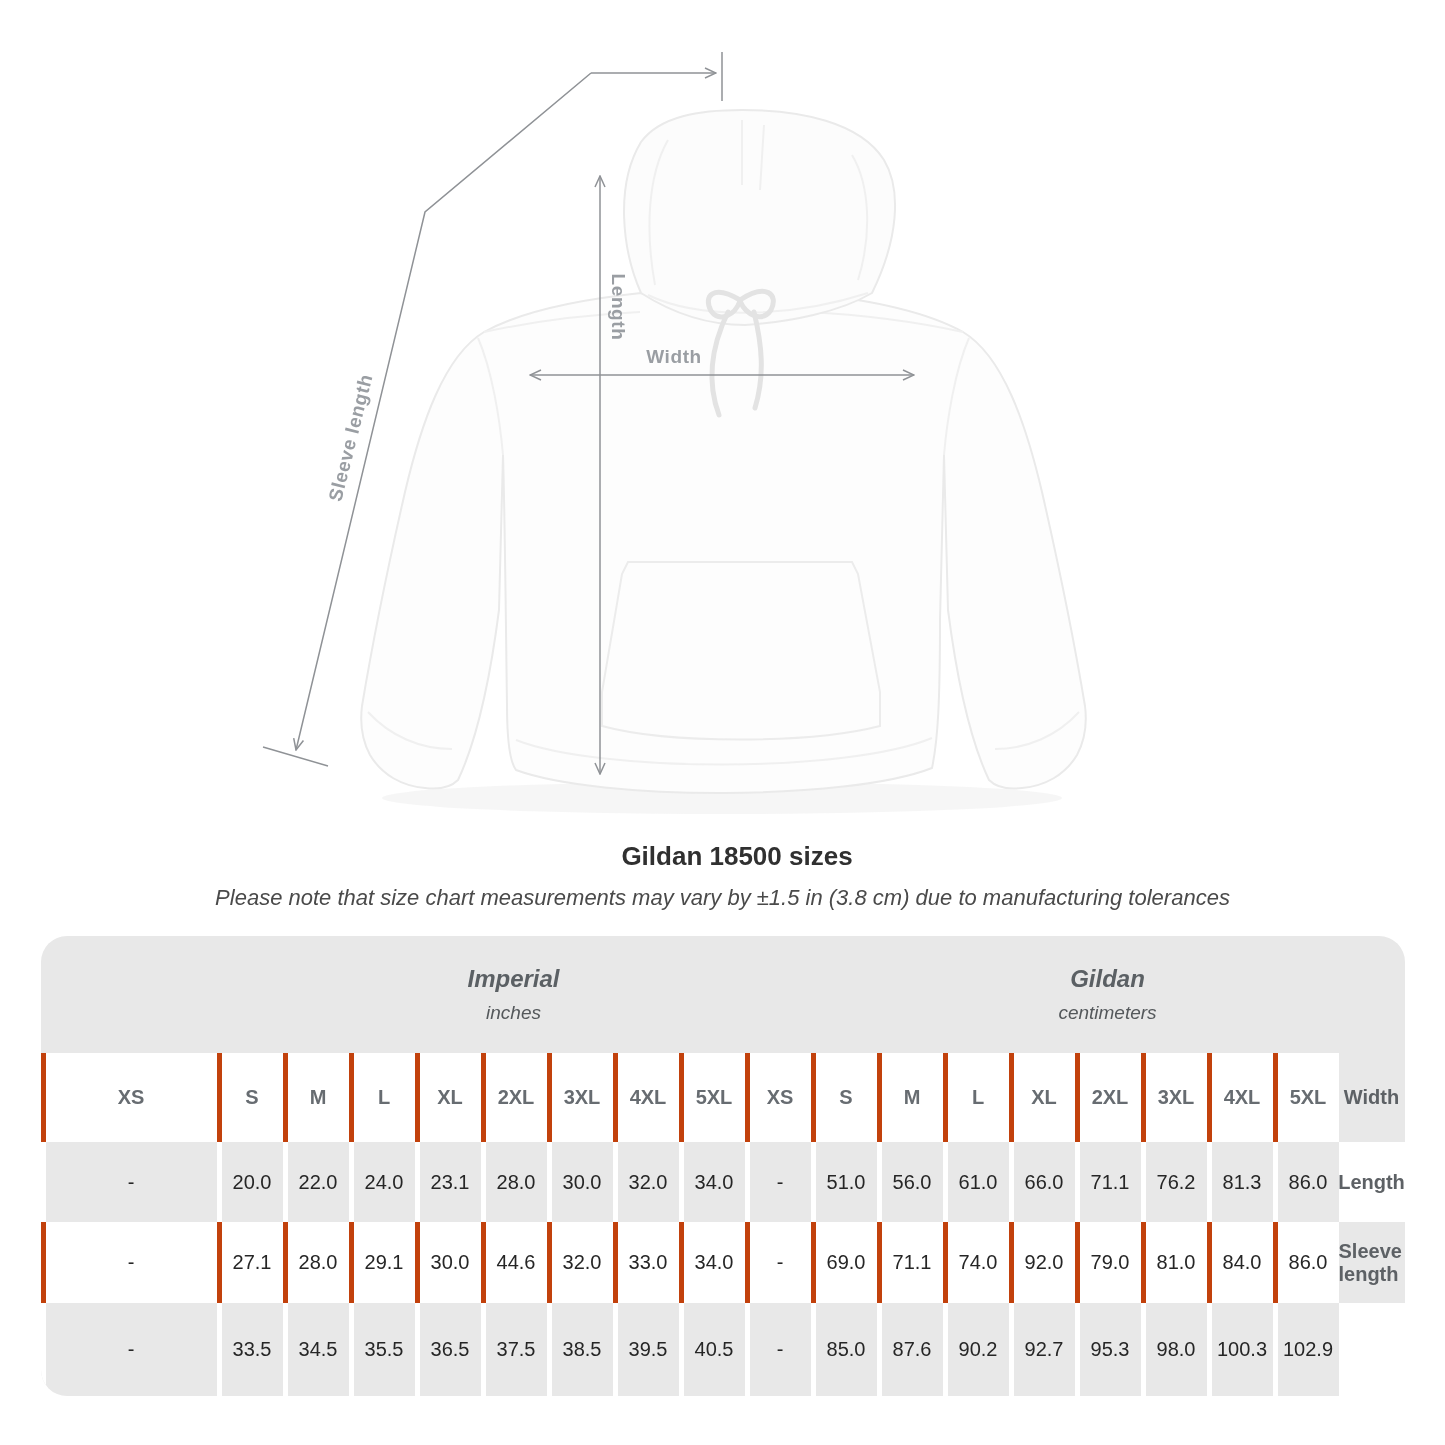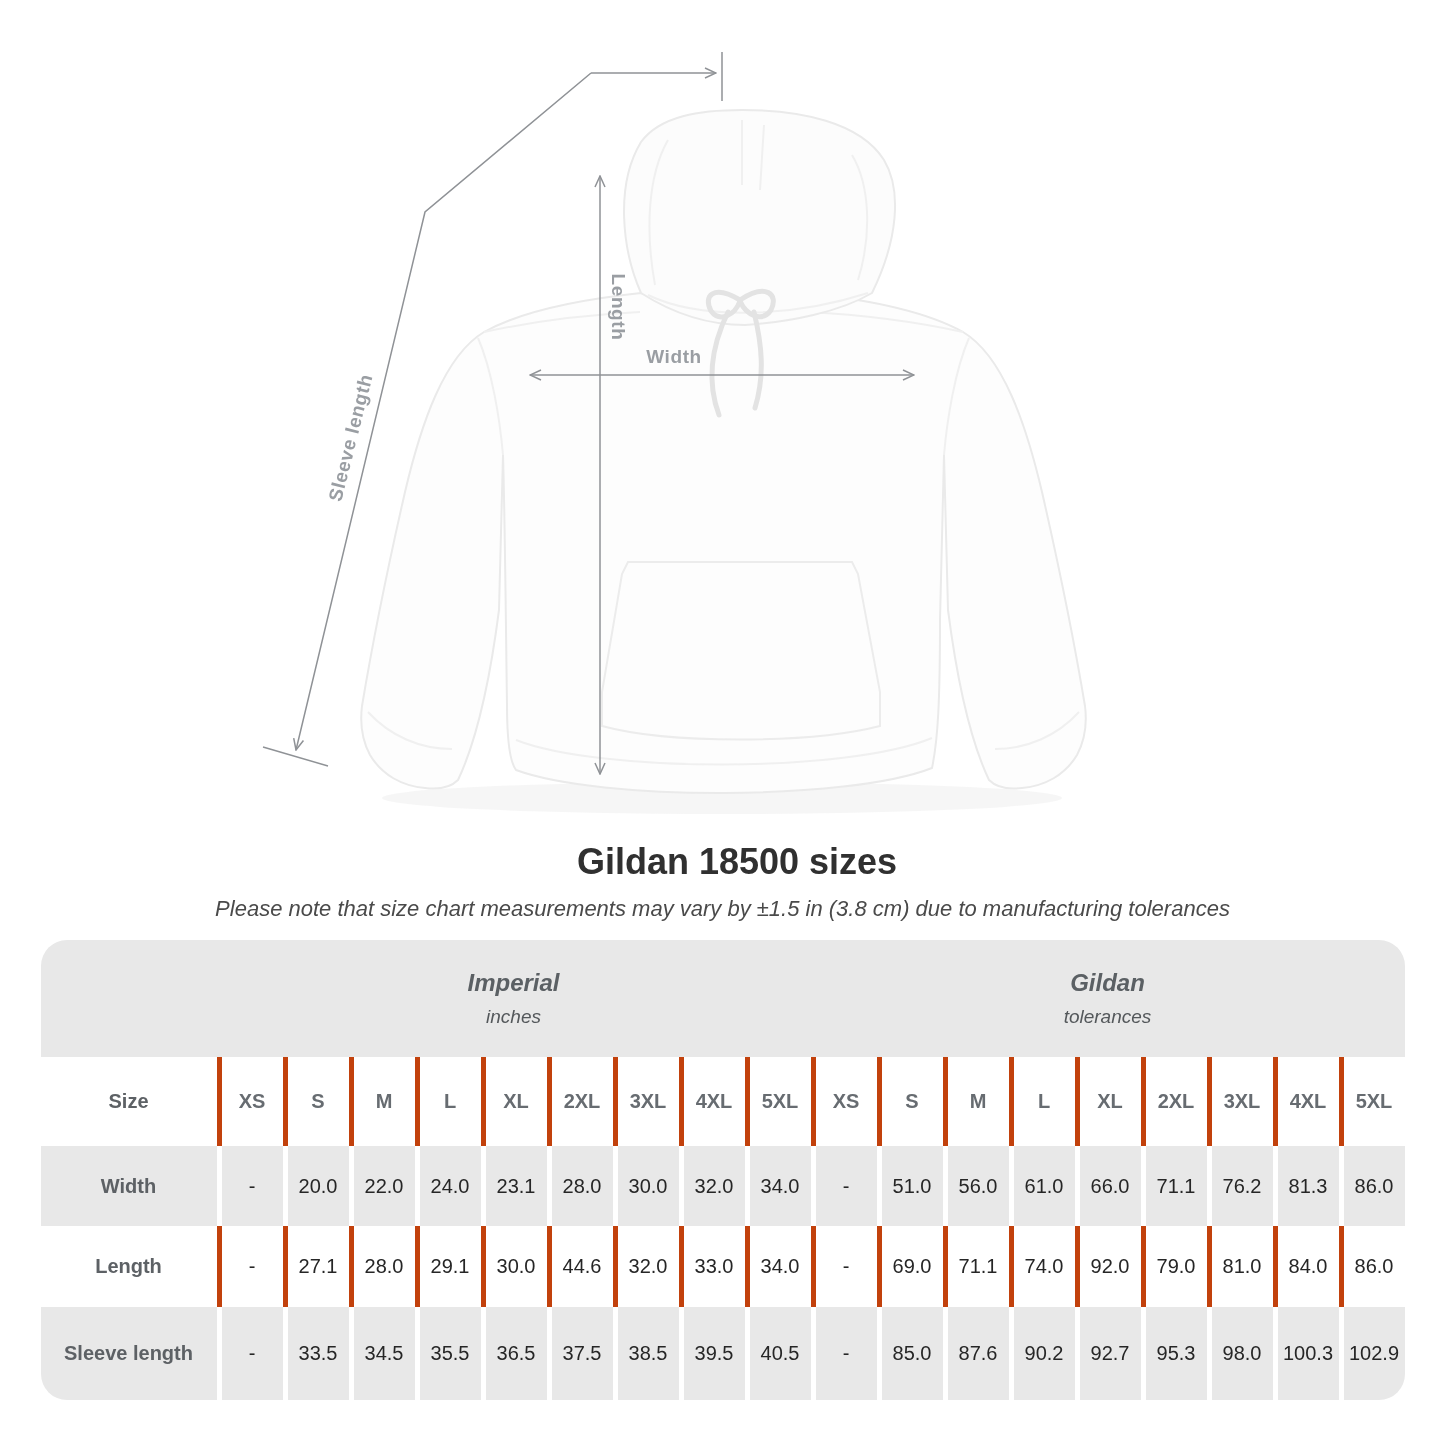--- a/index.html
+++ b/index.html
@@ -3,24 +3,24 @@
 <meta charset="utf-8">
 <style>
   html,body{margin:0;padding:0;background:#fff;}
   .page{position:relative;width:1445px;height:1445px;background:#fff;overflow:hidden;
         font-family:"Liberation Sans",sans-serif;}
   
   .diagram{position:relative;width:1445px;height:833px;}
   .diagram svg{position:absolute;left:0;top:0;}
   .measure-label{fill:#9a9ea3;font-weight:bold;font-size:19px;letter-spacing:.6px;}
   
-  .title{margin:8px 0 0;text-align:center;font-size:36px;font-weight:bold;color:#303030;padding-left:29px;}
+  .title{margin:8px 0 0;text-align:center;font-size:26px;font-weight:bold;color:#303030;padding-left:29px;}
   .subtitle{margin:13px 0 0;text-align:center;font-style:italic;font-size:22px;color:#4a4a4a;}
   
-  .size-table{width:1364px;margin:18px auto 0;display:grid;
+  .size-table{width:1364px;margin:25px auto 0;display:grid;
               grid-template-columns:176px repeat(18,66px);
               grid-template-rows:117px 89px 80px 81px 93px;
               border-radius:26px;overflow:hidden;}
   .cell{display:flex;align-items:center;justify-content:center;box-sizing:border-box;}
   .gray-bg{background:#e8e8e8;}
   .white-bg{background:#ffffff;}
   .group{grid-column:span 9;flex-direction:column;}
   .gname{font-size:24px;font-weight:bold;font-style:italic;color:#5b6064;}
   .gunit{font-size:19px;font-style:italic;color:#54585b;margin-top:9px;}
   .size-head{font-size:20px;font-weight:bold;color:#676c71;}
@@ -125,24 +125,23 @@
   <p class="subtitle">Please note that size chart measurements may vary by ±1.5 in (3.8 cm) due to manufacturing tolerances</p>
 
   <div class="size-table" id="grid">
     <div class="cell gray-bg"></div>
     <div class="cell group gray-bg">
       <div class="gname">Imperial</div>
       <div class="gunit">inches</div>
     </div>
     <div class="cell group gray-bg">
       <div class="gname">Gildan</div>
-      <div class="gunit">tolerances</div>
+      <div class="gunit">centimeters</div>
     </div>
 
-  <div class="cell label-cell white-bg">Size</div>
       <div class="cell size-head white-bg sep-w">XS</div>
       <div class="cell size-head white-bg sep-w">S</div>
       <div class="cell size-head white-bg sep-w">M</div>
       <div class="cell size-head white-bg sep-w">L</div>
       <div class="cell size-head white-bg sep-w">XL</div>
       <div class="cell size-head white-bg sep-w">2XL</div>
       <div class="cell size-head white-bg sep-w">3XL</div>
       <div class="cell size-head white-bg sep-w">4XL</div>
       <div class="cell size-head white-bg sep-w">5XL</div>
       <div class="cell size-head white-bg sep-w">XS</div>

